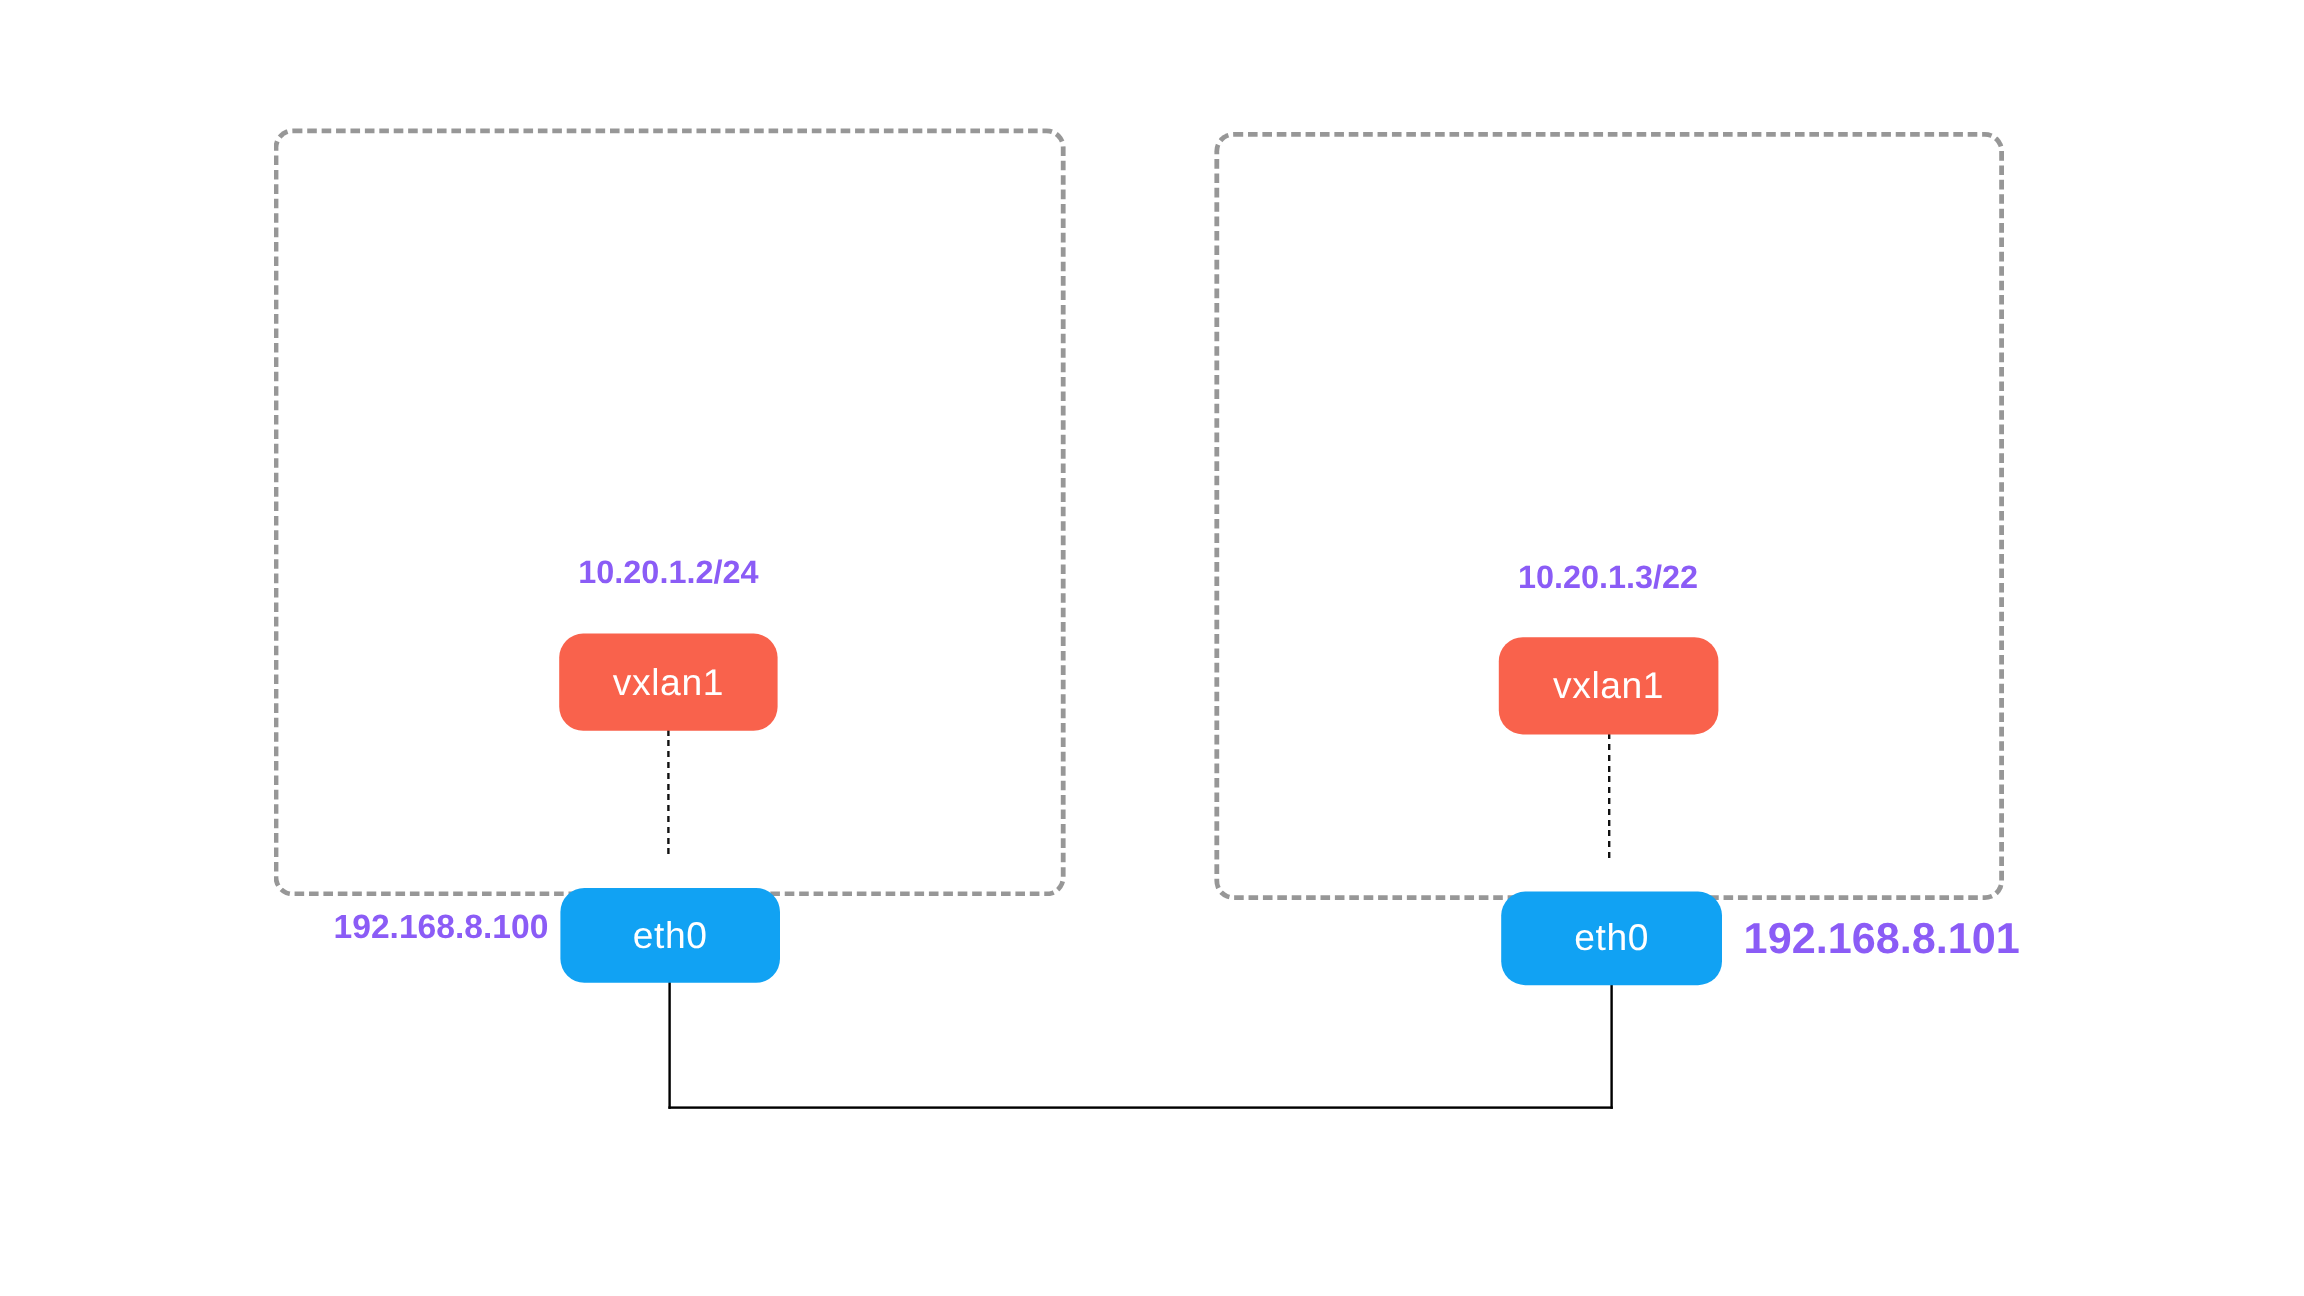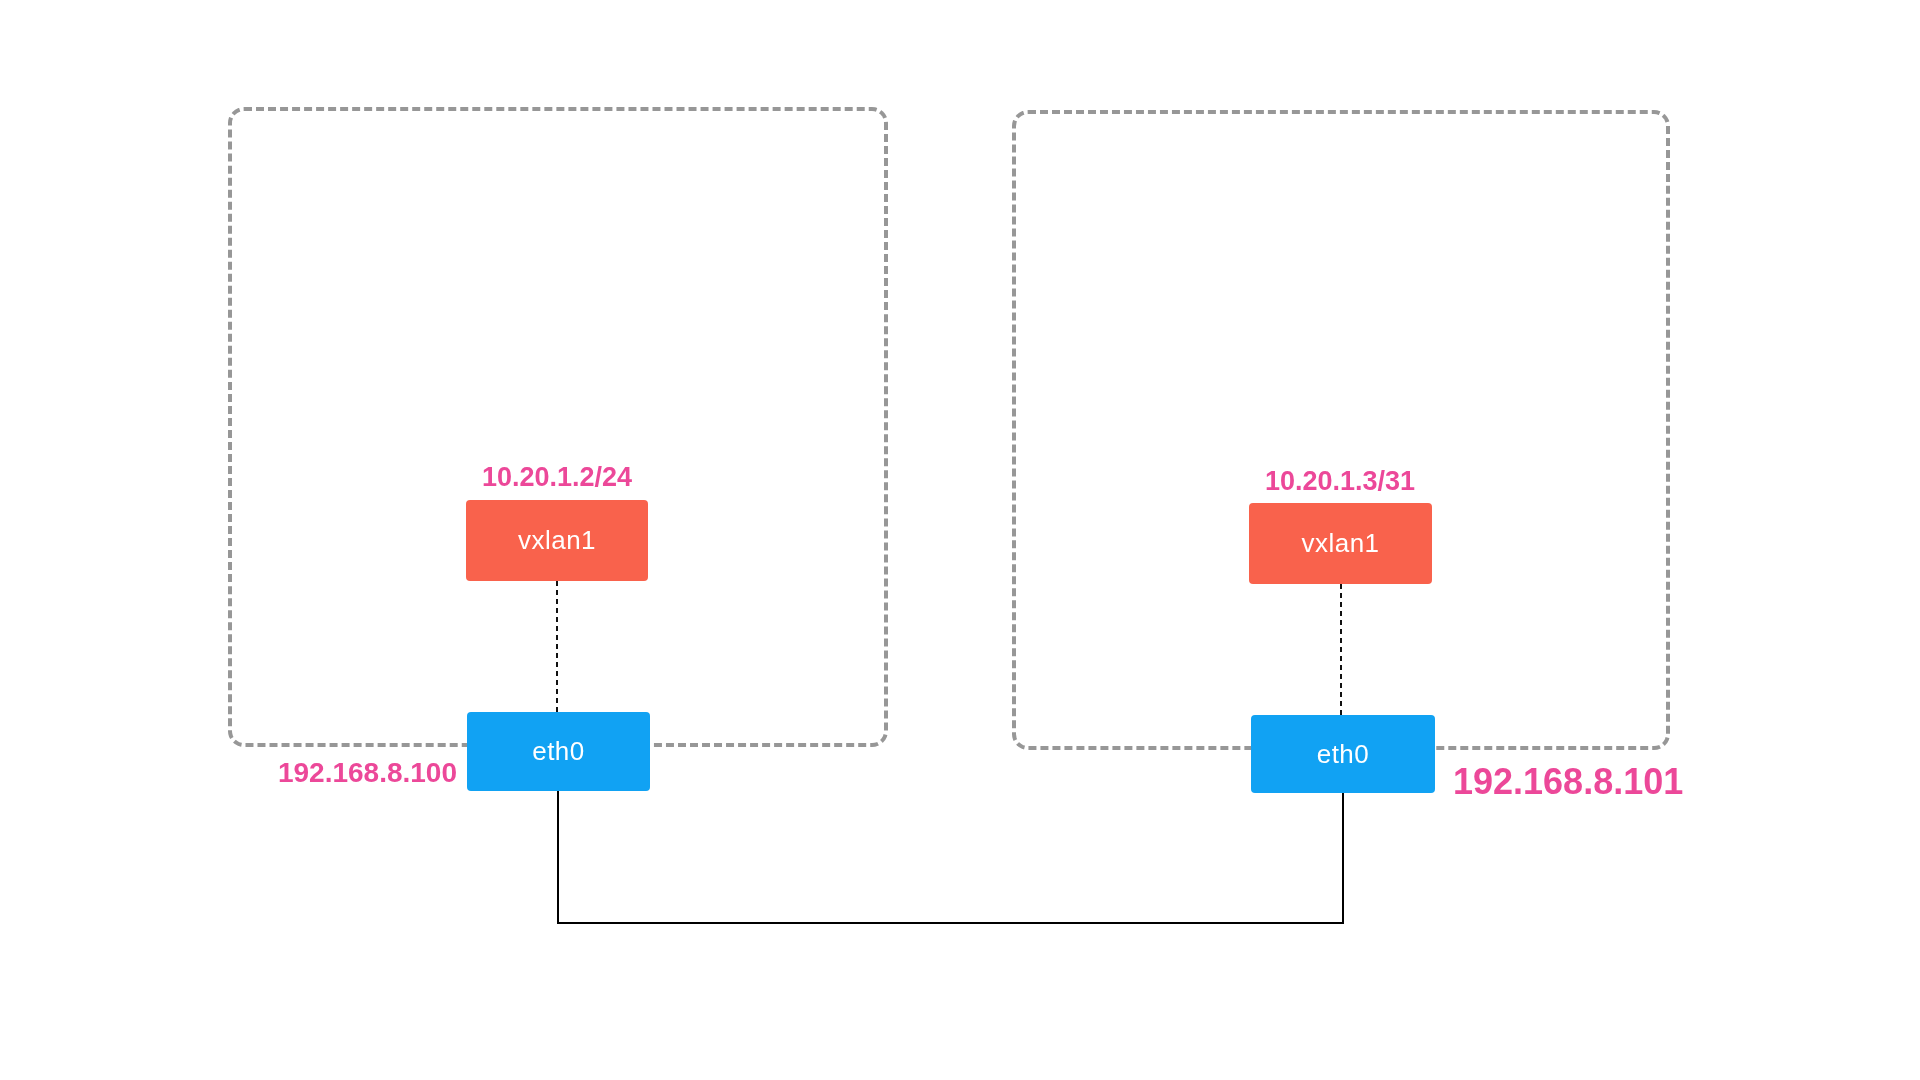--- a/index.html
+++ b/index.html
@@ -24,36 +24,37 @@
   }
   .host-box.left  { left: 228px;  top: 107px; width: 660px; height: 640px; }
   .host-box.right { left: 1012px; top: 110px; width: 658px; height: 640px; }
 
   
   .node {
     position: absolute;
     display: flex;
     align-items: center;
     justify-content: center;
-    border-radius: 4px;
+    border-radius: 20px;
     color: #ffffff;
-    font-size: 26px;
+    font-size: 31px;
     font-weight: 500;
     letter-spacing: 0.5px;
     z-index: 3;
+    margin-top: 28px;
   }
   .node.vxlan-left  { left: 466px;  top: 500px; width: 182px; height: 81px; }
   .node.vxlan-right { left: 1249px; top: 503px; width: 183px; height: 81px; }
   .node.eth-left    { left: 467px;  top: 712px; width: 183px; height: 79px; }
   .node.eth-right   { left: 1251px; top: 715px; width: 184px; height: 78px; }
 
   
   .ip-label {
     position: absolute;
-    color: #ec4899;
+    color: #8b5cf6;
     font-weight: 700;
     z-index: 2;
     white-space: nowrap;
   }
   .ip-label.vxlan-ip-left  { left: 407px;  top: 462px; width: 300px; text-align: center; font-size: 27px; }
   .ip-label.vxlan-ip-right { left: 1190px; top: 466px; width: 300px; text-align: center; font-size: 27px; }
   .ip-label.eth-ip-left    { left: 157px;  top: 757px; width: 300px; text-align: right;  font-size: 28px; }
   .ip-label.eth-ip-right   { left: 1453px; top: 761px; width: 300px; text-align: left;   font-size: 36px; }
 
   
@@ -81,21 +82,21 @@
   <div class="host-box right"></div>
 
   <div class="link-dotted left"></div>
   <div class="link-dotted right"></div>
 
   <div class="link-solid v-left"></div>
   <div class="link-solid h"></div>
   <div class="link-solid v-right"></div>
 
   <div class="ip-label vxlan-ip-left">10.20.1.2/24</div>
-  <div class="ip-label vxlan-ip-right">10.20.1.3/31</div>
+  <div class="ip-label vxlan-ip-right">10.20.1.3/22</div>
 
   <div class="node vxlan-left" style="background-color: rgb(249, 98, 76); color: rgb(255, 255, 255);">vxlan1</div>
   <div class="node vxlan-right" style="background-color: rgb(249, 98, 76); color: rgb(255, 255, 255);">vxlan1</div>
 
   <div class="node eth-left" style="background-color: rgb(17, 162, 243); color: rgb(255, 255, 255);">eth0</div>
   <div class="node eth-right" style="background-color: rgb(17, 162, 243); color: rgb(255, 255, 255);">eth0</div>
 
   <div class="ip-label eth-ip-left">192.168.8.100</div>
   <div class="ip-label eth-ip-right">192.168.8.101</div>
 

